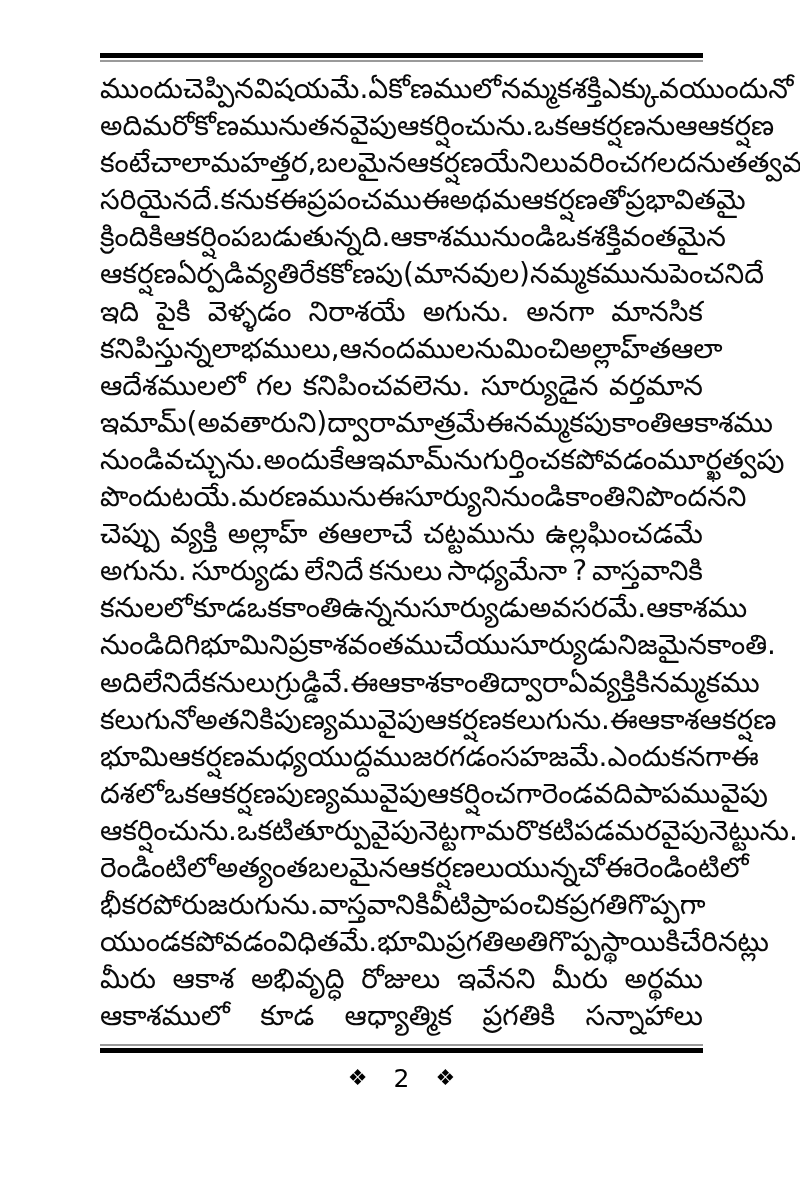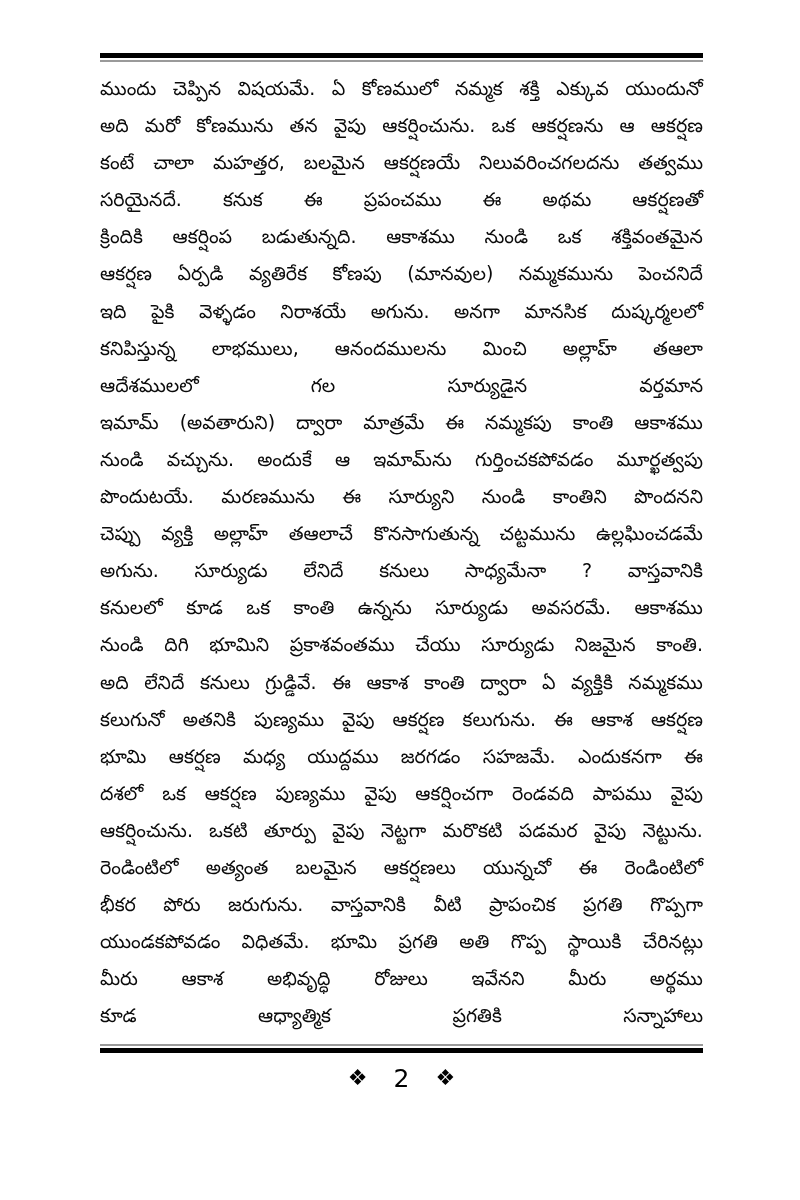--- a/index.html
+++ b/index.html
@@ -79,21 +79,21 @@
     height: 965px;
   }
 
   .text-line {
     display: flex;
     justify-content: space-between;
     align-items: baseline;
     width: 100%;
     height: 37.1px;
     line-height: 37.1px;
-    font-size: 19px;
+    font-size: 28px;
     font-family: "DejaVu Sans", "Liberation Sans", sans-serif;
     color: #0a0a0a;
     white-space: nowrap;
     letter-spacing: 0;
   }
   .text-line > span.word {
     display: inline-block;
   }
 
   
@@ -165,20 +165,21 @@
         <span class="word">తత్వము</span>
       </div>
       <div class="text-line">
         <span class="word">సరియైనదే.</span>
         <span class="word">కనుక</span>
         <span class="word">ఈ</span>
         <span class="word">ప్రపంచము</span>
         <span class="word">ఈ</span>
         <span class="word">అథమ</span>
         <span class="word">ఆకర్షణతో</span>
+        <span class="word">ప్రభావితమై</span>
       </div>
       <div class="text-line">
         <span class="word">క్రిందికి</span>
         <span class="word">ఆకర్షింప</span>
         <span class="word">బడుతున్నది.</span>
         <span class="word">ఆకాశము</span>
         <span class="word">నుండి</span>
         <span class="word">ఒక</span>
         <span class="word">శక్తివంతమైన</span>
       </div>
@@ -192,33 +193,33 @@
         <span class="word">పెంచనిదే</span>
       </div>
       <div class="text-line">
         <span class="word">ఇది</span>
         <span class="word">పైకి</span>
         <span class="word">వెళ్ళడం</span>
         <span class="word">నిరాశయే</span>
         <span class="word">అగును.</span>
         <span class="word">అనగా</span>
         <span class="word">మానసిక</span>
-        <span class="word">దుష్కర్మలలో</span>
       </div>
       <div class="text-line">
         <span class="word">కనిపిస్తున్న</span>
         <span class="word">లాభములు,</span>
         <span class="word">ఆనందములను</span>
         <span class="word">మించి</span>
         <span class="word">అల్లాహ్</span>
         <span class="word">తఆలా</span>
       </div>
       <div class="text-line">
         <span class="word">ఆదేశములలో</span>
         <span class="word">గల</span>
+        <span class="word">కనిపించవలెను.</span>
         <span class="word">సూర్యుడైన</span>
         <span class="word">వర్తమాన</span>
       </div>
       <div class="text-line">
         <span class="word">ఇమామ్</span>
         <span class="word">(అవతారుని)</span>
         <span class="word">ద్వారా</span>
         <span class="word">మాత్రమే</span>
         <span class="word">ఈ</span>
         <span class="word">నమ్మకపు</span>
@@ -241,21 +242,20 @@
         <span class="word">సూర్యుని</span>
         <span class="word">నుండి</span>
         <span class="word">కాంతిని</span>
         <span class="word">పొందనని</span>
       </div>
       <div class="text-line">
         <span class="word">చెప్పు</span>
         <span class="word">వ్యక్తి</span>
         <span class="word">అల్లాహ్</span>
         <span class="word">తఆలాచే</span>
-        <span class="word">కొనసాగుతున్న</span>
         <span class="word">చట్టమును</span>
         <span class="word">ఉల్లఘించడమే</span>
       </div>
       <div class="text-line">
         <span class="word">అగును.</span>
         <span class="word">సూర్యుడు</span>
         <span class="word">లేనిదే</span>
         <span class="word">కనులు</span>
         <span class="word">సాధ్యమేనా</span>
         <span class="word">?</span>
@@ -369,20 +369,21 @@
       <div class="text-line">
         <span class="word">మీరు</span>
         <span class="word">ఆకాశ</span>
         <span class="word">అభివృద్ధి</span>
         <span class="word">రోజులు</span>
         <span class="word">ఇవేనని</span>
         <span class="word">మీరు</span>
         <span class="word">అర్థము</span>
       </div>
       <div class="text-line">
+        <span class="word">ఆకాశములో</span>
         <span class="word">కూడ</span>
         <span class="word">ఆధ్యాత్మిక</span>
         <span class="word">ప్రగతికి</span>
         <span class="word">సన్నాహాలు</span>
       </div>
     </div>
 
   <div class="rule-bottom">
     <div class="bar-thin"></div>
     <div class="bar-thick"></div>

